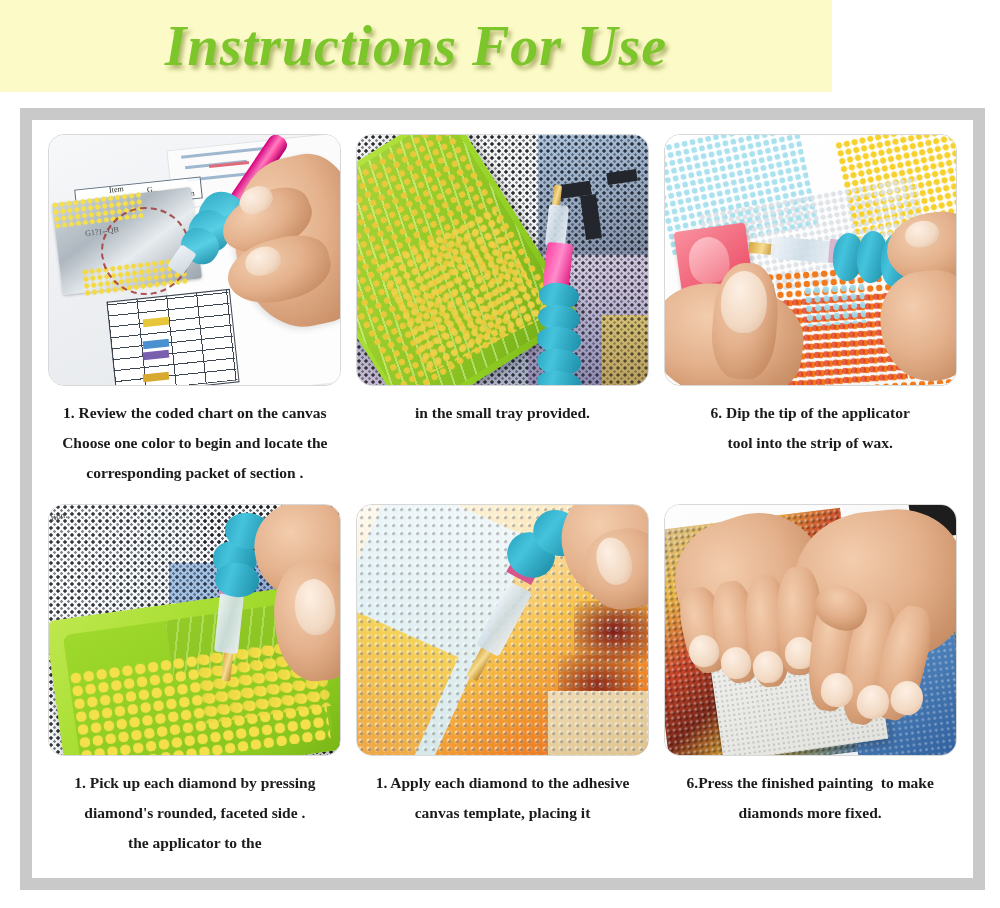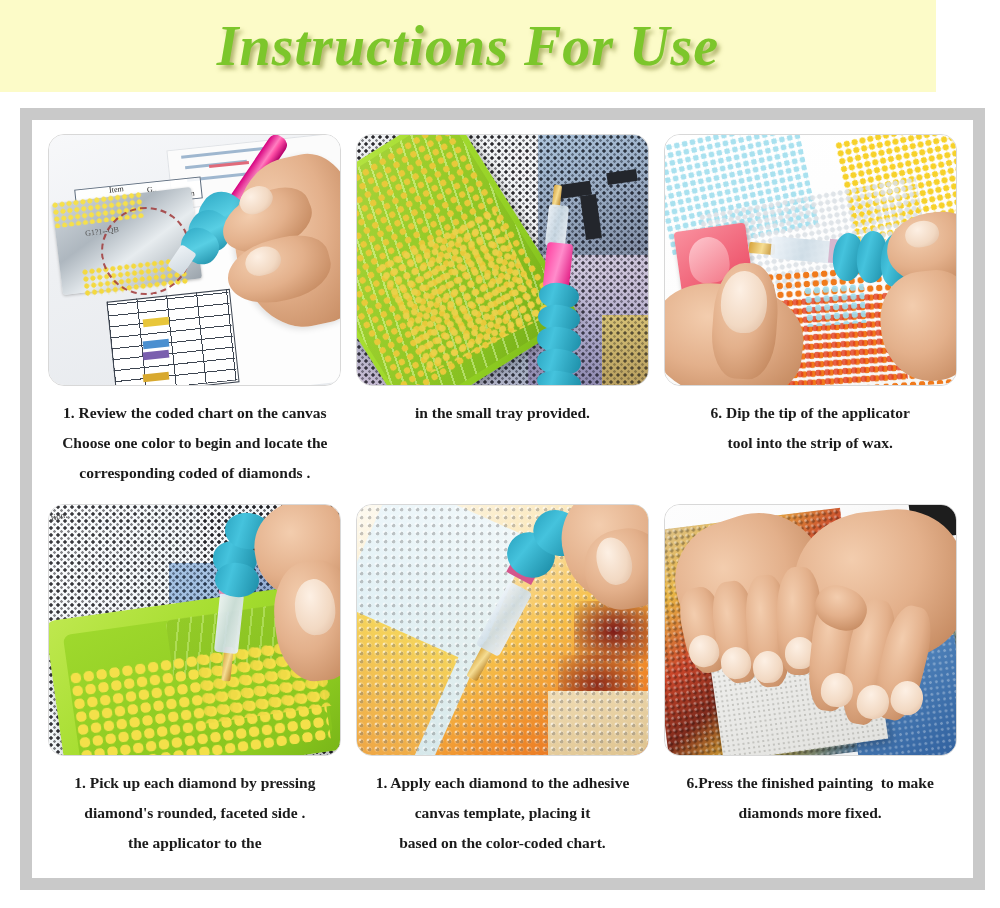--- a/index.html
+++ b/index.html
@@ -5,21 +5,21 @@
   html,body{margin:0;padding:0;}
   body{
     width:1000px;height:908px;background:#ffffff;
     font-family:"Liberation Serif", serif;
     overflow:hidden;
   }
   .page{position:relative;width:1000px;height:908px;background:#fff;}
 
   
   .banner{
-    position:absolute;left:0;top:0;width:936px;height:92px;
+    position:absolute;left:0;top:0;width:832px;height:92px;
     background:#fcfbc8;
     display:flex;align-items:center;justify-content:center;
   }
   .banner-title{
     font-family:"Liberation Serif", serif;
     font-style:italic;font-weight:bold;
     font-size:56px;letter-spacing:1px;
     color:#7cc62b;
     text-shadow:3px 4px 4px rgba(120,125,40,0.55);
     white-space:nowrap;
@@ -191,21 +191,21 @@
             <div class="skin" style="position:absolute;left:172px;top:58px;width:92px;height:56px;
                         border-radius:50% 40% 45% 50%;transform:rotate(-22deg);"></div>
             <div class="skin" style="position:absolute;left:178px;top:104px;width:104px;height:62px;
                         border-radius:50% 40% 45% 50%;transform:rotate(-14deg);"></div>
             <div class="nail" style="position:absolute;left:190px;top:52px;width:34px;height:26px;transform:rotate(-26deg);"></div>
             <div class="nail" style="position:absolute;left:196px;top:112px;width:36px;height:28px;transform:rotate(-18deg);"></div>
           </div>
           <div class="caption">
             <span class="ln">1. Review the coded chart on the canvas</span>
             <span class="ln">Choose one color to begin and locate the</span>
-            <span class="ln">corresponding coded of diamonds .</span>
+            <span class="ln">corresponding packet of section .</span>
           </div>
         </div>
 
         <div class="cell">
           <div class="photo">
             <div class="layer canvas-sym" style="background-color:#f0f2f4;"></div>
 
             <div class="layer" style="background:
                  linear-gradient(200deg, rgba(255,255,255,0) 45%, rgba(120,150,190,.35) 62%, rgba(70,90,130,.45) 78%, rgba(150,120,170,.45) 100%);"></div>
             <div style="position:absolute;right:0;top:0;width:110px;height:120px;
@@ -383,21 +383,20 @@
 
             <div class="skin" style="position:absolute;left:206px;top:-22px;width:120px;height:120px;
                         border-radius:45% 40% 45% 50%;transform:rotate(-16deg);"></div>
             <div class="skin" style="position:absolute;left:228px;top:24px;width:80px;height:80px;
                         border-radius:45% 45% 40% 45%;transform:rotate(-10deg);"></div>
             <div class="nail" style="position:absolute;left:240px;top:32px;width:34px;height:48px;transform:rotate(-16deg);"></div>
           </div>
           <div class="caption">
             <span class="ln">1. Apply each diamond to the adhesive</span>
             <span class="ln">canvas template, placing it</span>
-            <span class="ln">based on the color-coded chart.</span>
           </div>
         </div>
 
         <div class="cell">
           <div class="photo">
             <div class="layer" style="background:linear-gradient(150deg,#fdfdfd,#f2f4f6);"></div>
 
             <div style="position:absolute;left:-10px;top:8px;width:300px;height:244px;transform:rotate(-7deg);
                         background:linear-gradient(145deg,#d8c49a 0%,#e8b545 18%,#c8452a 34%,#7e2a1c 48%,#e9c33c 64%,#3d6fa8 84%,#2b4f86 100%);"></div>
             <div style="position:absolute;left:-10px;top:8px;width:300px;height:244px;transform:rotate(-7deg);

